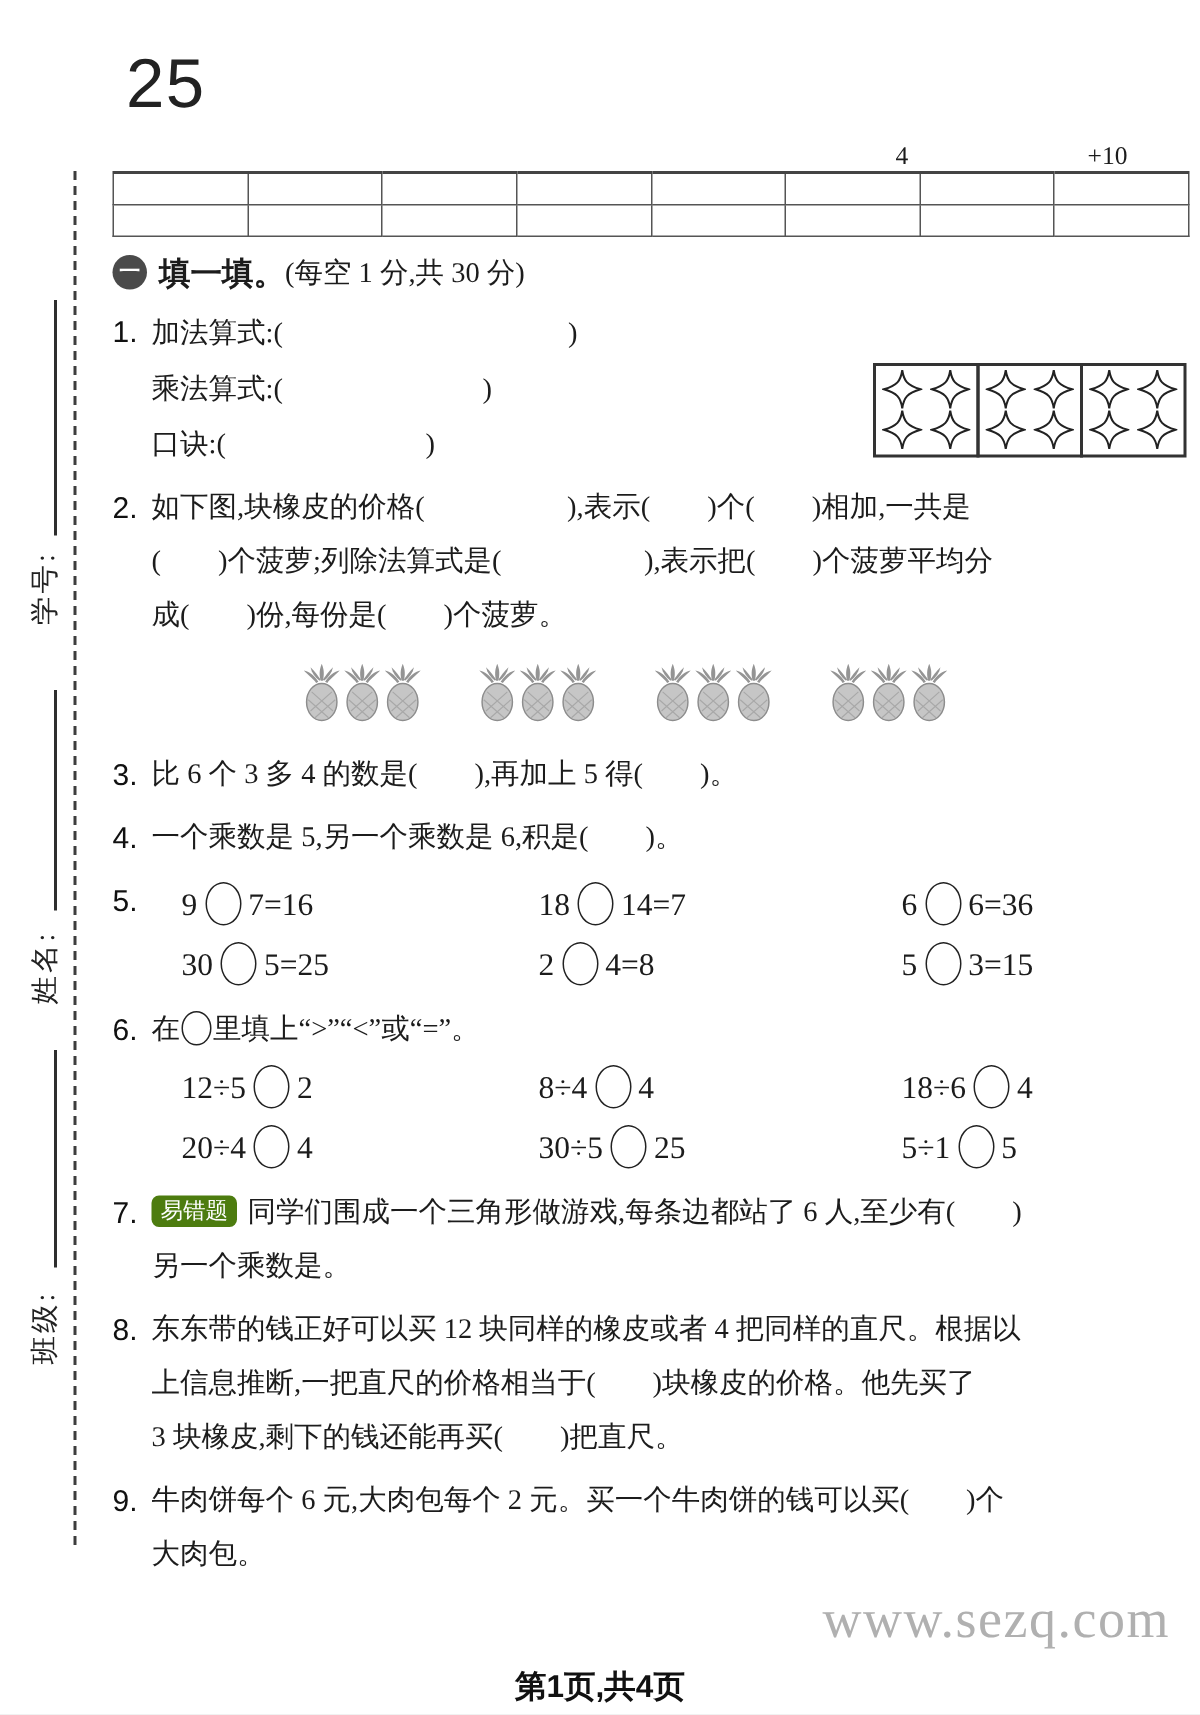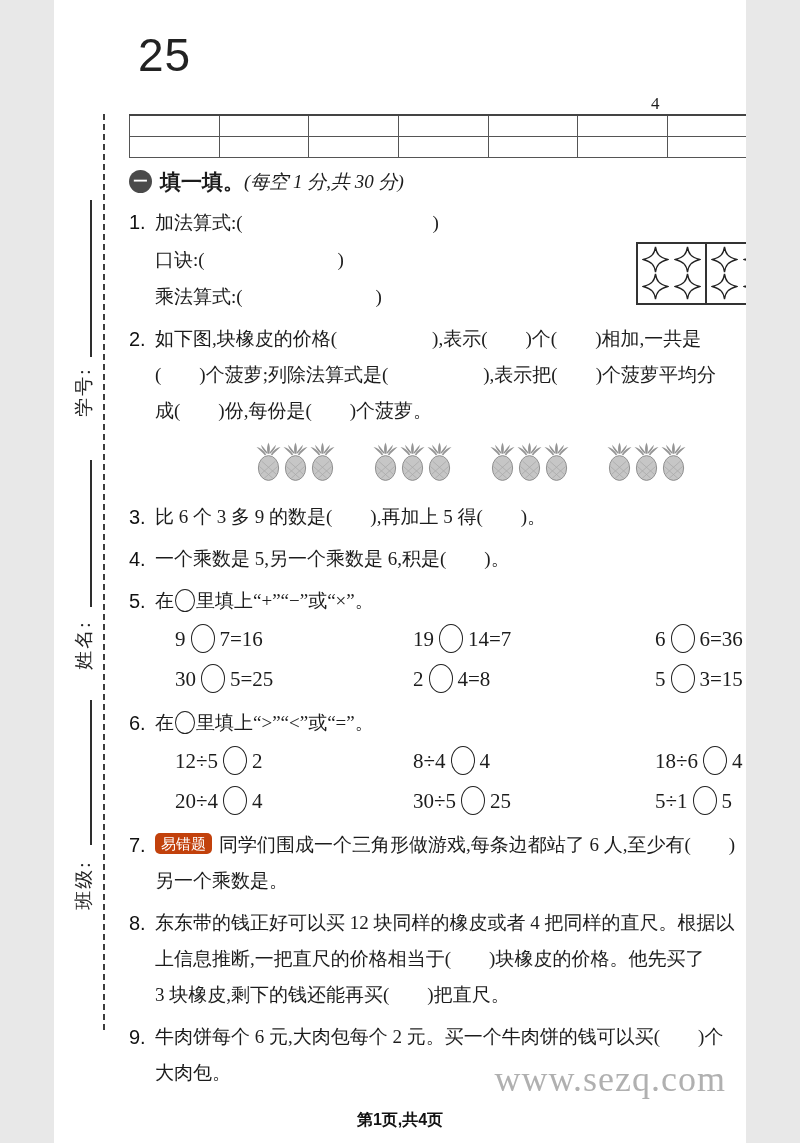--- a/index.html
+++ b/index.html
@@ -1,18 +1,18 @@
 <!DOCTYPE html>
 <html><head>
 <meta charset="utf-8">
 <style>
   * { margin:0; padding:0; box-sizing:border-box; }
   html,body { background:#e8e8e8; }
   .page {
-    position:relative; width:692px; height:1143px; margin:0 auto;
+    position:relative; width:800px; height:1143px; margin:0 auto;
     background:#ffffff; overflow:hidden;
     font-family:"Liberation Serif","DejaVu Serif",serif;
     color:#1c1c1c;
     padding-left:16px;
   }
   
   .page-num {
     position:absolute; left:84px; top:28px;
     font-family:"Liberation Sans","DejaVu Sans",sans-serif;
     font-size:46px; font-weight:500; color:#222; letter-spacing:1px;
@@ -49,21 +49,21 @@
   table.score tr:first-child td { border-top:2px solid #444; }
 
   
   .section-head { margin-top:10px; height:28px; display:flex; align-items:center; font-size:21px; }
   .badge-circle {
     width:23px; height:23px; border-radius:50%; background:#4a4a4a;
     color:#fff; font-size:14px; font-weight:bold; line-height:23px;
     text-align:center; margin-right:8px; flex:none;
   }
   .section-title { font-weight:bold; }
-  .section-note { font-size:19px;font-style:italic; }
+  .section-note { font-size:19px; }
 
   
   .q { display:flex; margin-top:6px; font-size:19px; line-height:36px; }
   .q-num {
     flex:none; width:26px;
     font-family:"Liberation Sans","DejaVu Sans",sans-serif;
     font-size:20px; color:#111;
   }
   .q-body { flex:1; position:relative; }
   .q-line { line-height:36px; }
@@ -90,35 +90,35 @@
     display:grid; grid-template-columns:238px 242px auto;
     padding-left:20px; font-size:21px;
   }
   .eq { height:40px; display:flex; align-items:center; white-space:nowrap; }
   .eq .ecircle {
     display:inline-block; width:24px; height:29px; border:1.5px solid #222;
     border-radius:50%; margin:0 5px; flex:none;
   }
   
   .err-badge {
-    display:inline-block; background:#c2410c; color:#fff;
+    display:inline-block; background:#4d7c0f; color:#fff;
     font-size:15px; line-height:21px; padding:0 6px; border-radius:5px;
     vertical-align:2px; margin-right:7px;
     font-family:"Liberation Sans","DejaVu Sans",sans-serif;
   }
   
   .watermark {
     position:absolute; right:20px; top:1058px;
     font-family:Liberation Serif, serif;
     font-size:36px; color:#a3a3a3; letter-spacing:1px; opacity:.85;
   }
   .footer {
     position:absolute; left:0; right:0; top:1110px; text-align:center;
     font-family:"Liberation Sans","DejaVu Sans",sans-serif;
-    font-size:16px; font-weight:bold; color:#111;
+    font-size:21px; font-weight:bold; color:#111;
   }
 </style>
 </head>
 <body>
 
 <div class="page">
 
   <div class="page-num">25</div>
 
   <div class="rail-dash"></div>
@@ -170,22 +170,22 @@
       <span class="badge-circle">一</span>
       <span class="section-title">填一填。</span>
       <span class="section-note">(每空 1 分,共 30 分)</span>
     </div>
 
     <div class="q" style="margin-top:8px;">
       <span class="q-num">1.</span>
       <div class="q-body">
         <div class="q1-lines">
           <div class="q-line">加法算式:(　　　　　　　　　　)</div>
+          <div class="q-line">乘法算式:(　　　　　　　)</div>
           <div class="q-line">口诀:(　　　　　　　)</div>
-          <div class="q-line">乘法算式:(　　　　　　　)</div>
         </div>
         <div class="star-box" id="star-box">
             <div class="star-cell">
               <svg width="27" height="27" viewBox="0 0 32 32">
                 <path d="M16 1 C17.3 9.5 20 13 30.5 16 C20 19 17.3 22.5 16 31 C14.7 22.5 12 19 1.5 16 C12 13 14.7 9.5 16 1 Z" fill="#ffffff" stroke="#222" stroke-width="1.6"></path>
               </svg>
               <svg width="27" height="27" viewBox="0 0 32 32">
                 <path d="M16 1 C17.3 9.5 20 13 30.5 16 C20 19 17.3 22.5 16 31 C14.7 22.5 12 19 1.5 16 C12 13 14.7 9.5 16 1 Z" fill="#ffffff" stroke="#222" stroke-width="1.6"></path>
               </svg>
               <svg width="27" height="27" viewBox="0 0 32 32">
@@ -374,43 +374,42 @@
                 <path d="M9 25 L28 42 M6 32 L24 48 M27 25 L8 42 M30 32 L12 48" stroke="#a8a8a8" stroke-width="1" fill="none"></path>
               </svg>
             </div>
           </div>
       </div>
     </div>
 
     <div class="q">
       <span class="q-num">3.</span>
       <div class="q-body">
-          <div class="q-line">比 6 个 3 多 9 的数是(　　),再加上 5 得(　　)。</div>
+          <div class="q-line">比 6 个 3 多 4 的数是(　　),再加上 5 得(　　)。</div>
         </div>
     </div>
 
     <div class="q">
       <span class="q-num">4.</span>
       <div class="q-body">
           <div class="q-line">一个乘数是 5,另一个乘数是 6,积是(　　)。</div>
         </div>
     </div>
 
     <div class="q">
       <span class="q-num">5.</span>
       <div class="q-body">
-        <div class="q-line"><span>在</span><span class="hcircle"></span><span>里填上“+”“−”或“×”。</span></div>
         <div class="eq-grid" id="q5-eqs">
             <div class="eq">
               <span>9</span>
               <span class="ecircle"></span>
               <span>7=16</span>
             </div>
             <div class="eq">
-              <span>19</span>
+              <span>18</span>
               <span class="ecircle"></span>
               <span>14=7</span>
             </div>
             <div class="eq">
               <span>6</span>
               <span class="ecircle"></span>
               <span>6=36</span>
             </div>
             <div class="eq">
               <span>30</span>

